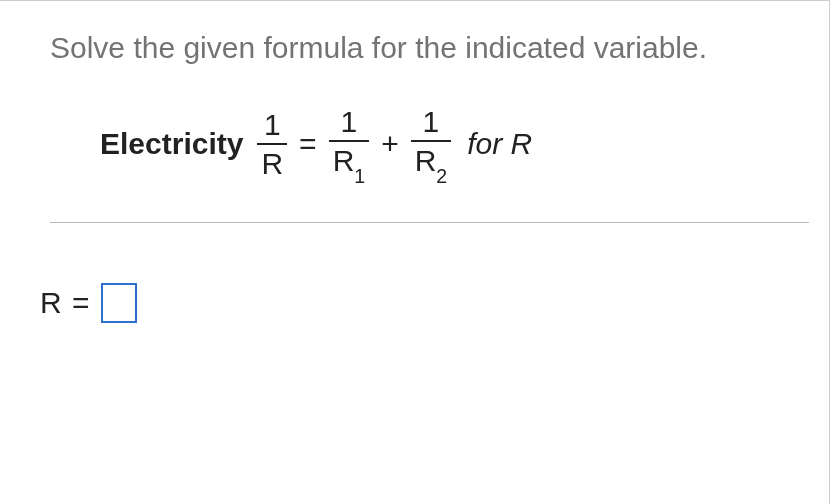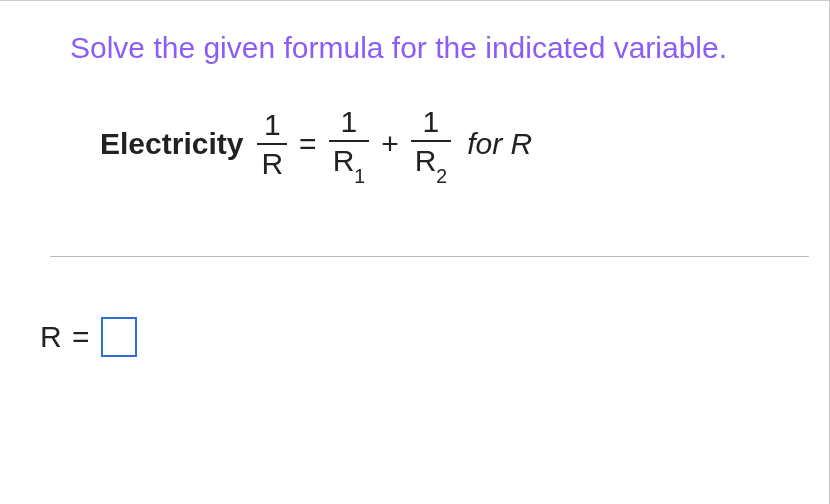--- a/index.html
+++ b/index.html
@@ -14,30 +14,29 @@
     height: 504px;
     box-sizing: border-box;
     border: 1px solid #ccc;
     border-left: none;
     border-bottom: none;
     padding: 30px 20px 20px 50px;
     position: relative;
   }
   .instruction {
     font-size: 30px;
-    color: #8b5cf6;
+    color: #737373;
     margin-bottom: 40px;
-    margin-left: 20px;
   }
   .formula-row {
     display: flex;
     align-items: center;
     font-size: 30px;
     margin-left: 50px;
-    margin-bottom: 74px;
+    margin-bottom: 40px;
   }
   .label {
     font-weight: bold;
     margin-right: 10px;
   }
   .frac {
     display: inline-flex;
     flex-direction: column;
     align-items: center;
     vertical-align: middle;

